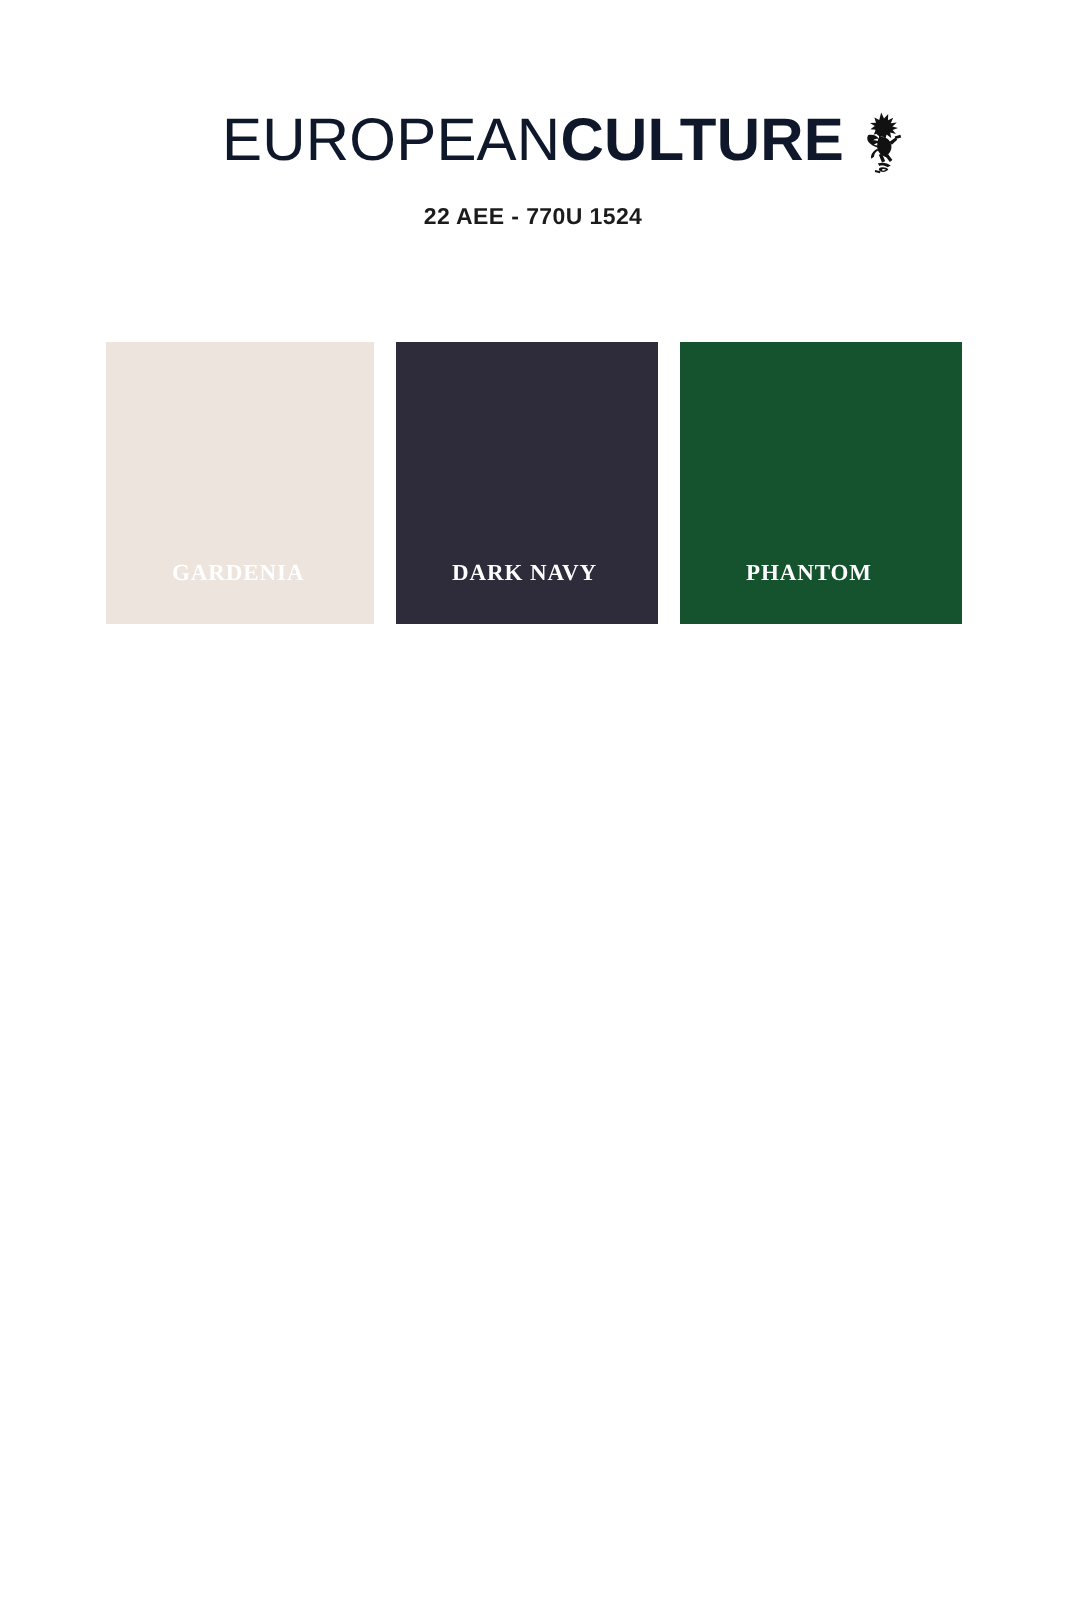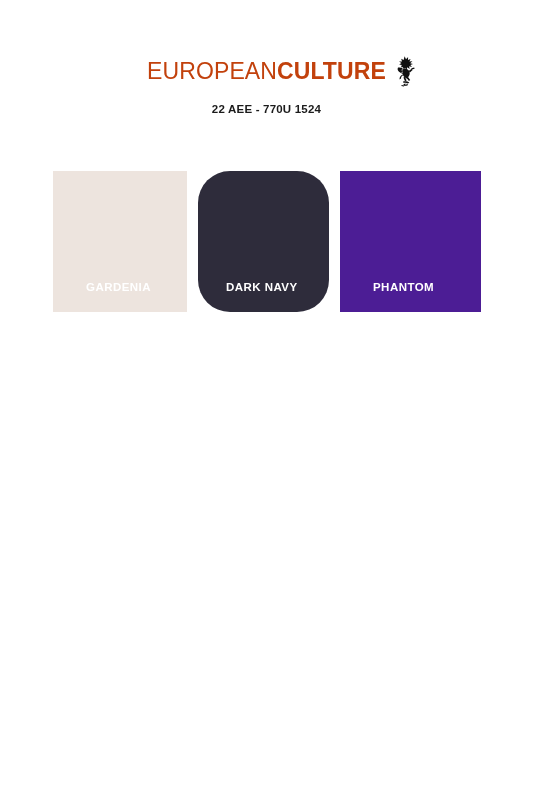--- a/index.html
+++ b/index.html
@@ -34,23 +34,23 @@
 
   .brand-lockup {
     display: inline-flex;
     align-items: flex-start;
     justify-content: center;
     white-space: nowrap;
   }
 
   .brand-wordmark {
     font-family: "Liberation Sans", sans-serif;
-    font-size: 23px;
+    font-size: 30px;
     line-height: 26px;
-    color: #c2410c;
+    color: #0f172a;
     letter-spacing: 0.1px;
     display: inline-block;
     margin-left: 32px;
   }
 
   .brand-word-light {
     font-weight: 400;
   }
 
   .brand-word-bold {
@@ -99,29 +99,29 @@
 
   .swatch {
     position: relative;
     height: 141px;
     box-sizing: border-box;
     display: flex;
     align-items: flex-end;
   }
 
   .swatch-0 { width: 134px; margin-right: 11px; }
-  .swatch-1 { width: 131px; margin-right: 11px; border-radius: 32px; }
+  .swatch-1 { width: 131px; margin-right: 11px; }
   .swatch-2 { width: 141px; margin-right: 0; }
 
   .swatch-label {
     display: block;
     width: 100%;
     box-sizing: border-box;
     padding: 0 0 19px 33px;
-    font-family: Liberation Sans, sans-serif;
+    font-family: Liberation Serif, serif;
     font-size: 11.5px;
     font-weight: 700;
     letter-spacing: 0.45px;
     color: #ffffff;
     text-transform: uppercase;
   }
 
   .swatch-1 .swatch-label { padding-left: 28px; }
   .swatch-2 .swatch-label { padding-left: 33px; }
 </style>
@@ -167,19 +167,19 @@
   <div class="swatch-strip">
 
     <div class="swatch swatch-0" style="background-color: rgb(237, 228, 222);">
       <span class="swatch-label" style="color: rgb(255, 255, 255);">GARDENIA</span>
     </div>
 
     <div class="swatch swatch-1" style="background-color: rgb(46, 44, 59);">
       <span class="swatch-label" style="color: rgb(255, 255, 255);">DARK NAVY</span>
     </div>
 
-    <div class="swatch swatch-2" style="background-color: #4c1d95;">
+    <div class="swatch swatch-2" style="background-color: #14532d;">
       <span class="swatch-label" style="color: rgb(255, 255, 255);">PHANTOM</span>
     </div>
 
   </div>
 
 </div>
 
 </body></html>

